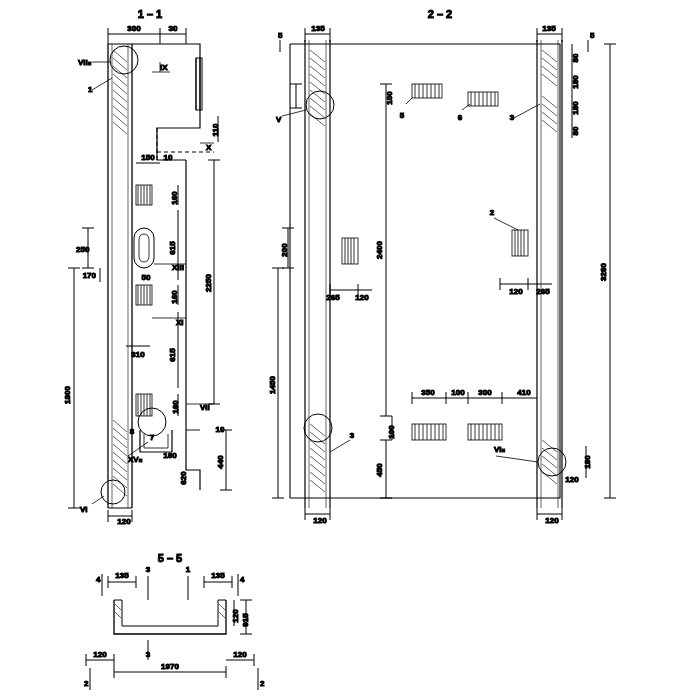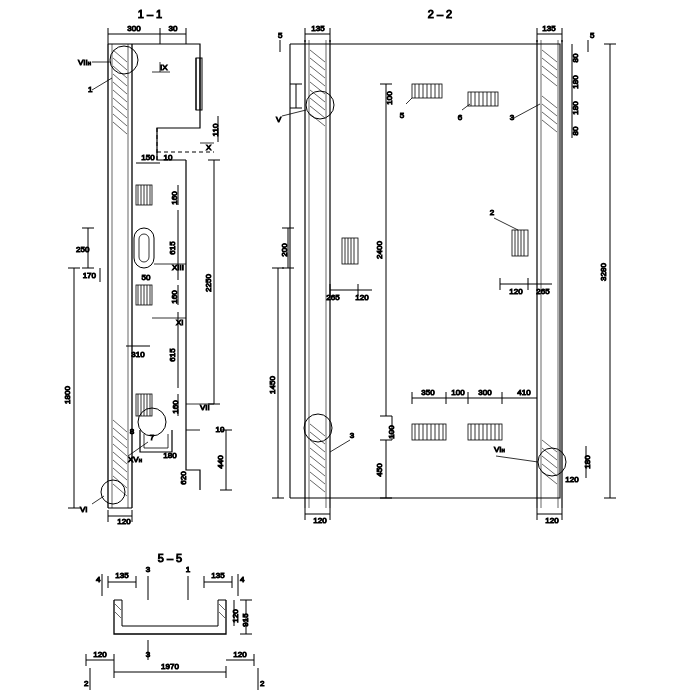--- a/index.html
+++ b/index.html
@@ -1,17 +1,17 @@
 <!DOCTYPE html>
 <html><head>
 <meta charset="utf-8">
 <style>
   html,body{margin:0;padding:0;background:#ffffff;}
   body{width:700px;height:700px;font-family:"Liberation Sans",sans-serif;position:relative;overflow:hidden;color:#000;}
-  #sheet{position:absolute;left:0;top:0;width:700px;height:565px;}
+  #sheet{position:absolute;left:0;top:0;width:700px;height:565px;font-weight:bold;}
   svg{display:block;}
   .lbl{font-family:"Liberation Sans",sans-serif;font-size:9px;fill:#000;}
   .lbl.s{font-size:8px;}
   .lbl.t{font-size:11px;}
 </style>
 </head>
 <body>
 
 <div id="sheet">
 <svg width="700" height="700" viewBox="0 0 700 700">

